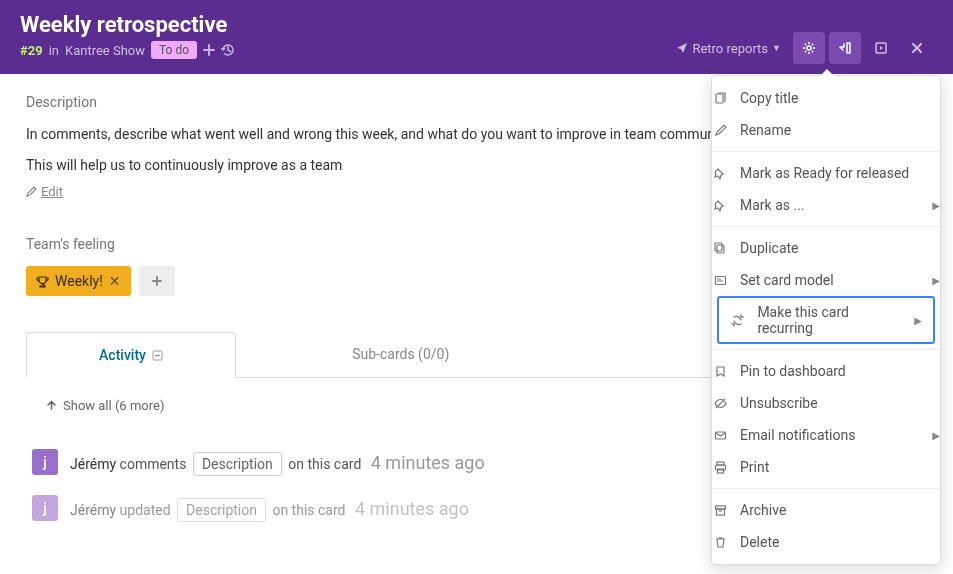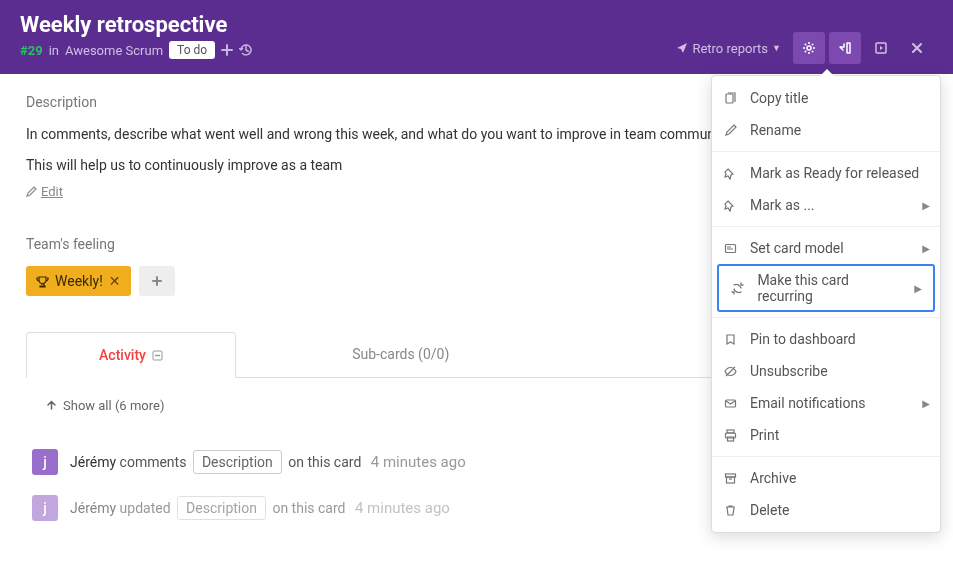--- a/index.html
+++ b/index.html
@@ -1,70 +1,70 @@
 <!DOCTYPE html>
 <html><head>
   <meta charset="utf-8">
   <style>
     * { margin: 0; padding: 0; box-sizing: border-box; font-family: -apple-system, BlinkMacSystemFont, "Segoe UI", Roboto, sans-serif; }
     body { background: #fff; color: #333; font-size: 14px; width: 953px; height: 574px; overflow: hidden; }
     .header { background: #5c2d91; color: #fff; padding: 12px 20px 10px; display: flex; justify-content: space-between; align-items: flex-start; }
     .header-left { }
     .title { font-size: 22px; font-weight: 700; margin-bottom: 4px; }
     .meta-row { display: flex; align-items: center; gap: 6px; color: #d0bfe3; font-size: 13px; }
-    .card-number { font-weight: 700; color: #22c55e; }
+    .card-number { font-weight: 700; color: #bef264; }
     .project-name { color: #d0bfe3; }
-    .status-badge { background: #ffffff; color: #555; padding: 2px 8px; border-radius: 3px; font-size: 12px; }
+    .status-badge { background: #f0abfc; color: #555; padding: 2px 8px; border-radius: 3px; font-size: 12px; }
     .meta-icon { color: #c9b3e0; cursor: pointer; display: inline-flex; }
     .header-right { display: flex; align-items: center; gap: 4px; margin-top: 20px; }
     .retro-btn { color: #d0bfe3; font-size: 13px; display: inline-flex; align-items: center; gap: 4px; padding: 4px 8px; cursor: pointer; }
     .icon-btn { width: 32px; height: 32px; display: inline-flex; align-items: center; justify-content: center; color: #d0bfe3; cursor: pointer; border-radius: 3px; }
     .icon-btn.active { background: #7b49b0; color: #fff; }
     .icon-btn.solid { background: #7b49b0; color: #fff; }
     .body { padding: 20px 26px; position: relative; }
     .section-label { color: #777; font-size: 14px; margin-bottom: 14px; }
     .desc-text { color: #333; line-height: 1.5; margin-bottom: 8px; }
     .edit-link { color: #888; font-size: 13px; display: inline-flex; align-items: center; gap: 4px; cursor: pointer; }
     .edit-link span { text-decoration: underline; }
     .feeling-section { margin-top: 36px; }
     .tags-row { display: flex; gap: 8px; margin-top: 14px; }
     .tag-awesome { background: #f0ad1e; color: #3a2a00; padding: 7px 10px; border-radius: 3px; font-size: 14px; display: inline-flex; align-items: center; gap: 6px; }
     .tag-remove { opacity: 0.8; cursor: pointer; }
     .add-tag { background: #eee; color: #888; padding: 7px 12px; border-radius: 3px; cursor: pointer; display: inline-flex; align-items: center; font-size: 14px; }
     .tabs { display: flex; border-bottom: 1px solid #ddd; margin-top: 36px; position: relative; }
     .tab { padding: 14px 20px; color: #888; cursor: pointer; font-size: 14px; flex: 1; text-align: center; }
-    .tab.active { color: #ef4444; font-weight: 500; border: 1px solid #ddd; border-bottom: 1px solid #fff; border-radius: 4px 4px 0 0; margin-bottom: -1px; background: #fff; max-width: 210px; display: inline-flex; align-items: center; justify-content: center; gap: 6px; }
+    .tab.active { color: #0369a1; font-weight: 500; border: 1px solid #ddd; border-bottom: 1px solid #fff; border-radius: 4px 4px 0 0; margin-bottom: -1px; background: #fff; max-width: 210px; display: inline-flex; align-items: center; justify-content: center; gap: 6px; }
     .tab-add { color: #aaa; padding: 14px 10px; cursor: pointer; }
     .activity { padding: 20px 0; }
     .show-all { margin-left: 20px; color: #666; font-size: 13px; display: inline-flex; align-items: center; gap: 6px; cursor: pointer; margin-bottom: 36px; }
     .activity-item { display: flex; align-items: center; gap: 12px; margin-left: 6px; margin-bottom: 20px; }
     .avatar { width: 26px; height: 26px; background: #9a6ecb; color: #fff; border-radius: 3px; display: inline-flex; align-items: center; justify-content: center; font-size: 14px; font-weight: 500; }
     .activity-text { color: #555; }
     .activity-text .user { color: #333; }
     .activity-text .field-chip { border: 1px solid #ccc; padding: 3px 8px; border-radius: 3px; color: #666; margin: 0 3px; }
-    .activity-time { color: #999; font-size: 15px; margin-left: 6px; }
+    .activity-time { color: #999; font-size: 18px; margin-left: 6px; }
     .dropdown { position: absolute; top: 75px; right: 12px; width: 230px; background: #fff; border: 1px solid #ddd; border-radius: 4px; box-shadow: 0 4px 16px rgba(0,0,0,0.15); z-index: 100; padding: 6px 0; }
     .dropdown::before { content: ""; position: absolute; top: -7px; right: 106px; width: 0; height: 0; border-left: 7px solid transparent; border-right: 7px solid transparent; border-bottom: 7px solid #fff; }
-    .dd-item { padding: 8px 10px; color: #555; cursor: pointer; display: flex; align-items: center; gap: 12px; font-size: 14px; position: relative; }
+    .dd-item { padding: 8px 0; color: #555; cursor: pointer; display: flex; align-items: center; gap: 12px; font-size: 14px; position: relative; }
     .dd-item.highlighted { border: 2px solid #3b82f6; border-radius: 3px; margin: 0 5px; padding: 6px 11px; }
     .dd-sep { height: 1px; background: #eee; margin: 5px 0; }
     .dd-chevron { margin-left: auto; color: #888; font-size: 10px; }
     .dd-icon { width: 16px; display: inline-flex; justify-content: center; color: #777; }
     svg { display: block; }
   </style>
 </head>
 <body>
 
 <div class="header">
   <div class="header-left">
     <div class="title">Weekly retrospective</div>
     <div class="meta-row">
       <span class="card-number">#29</span>
       <span>in</span>
-      <span class="project-name">Awesome Scrum</span>
+      <span class="project-name">Kantree Show</span>
       <span class="status-badge">To do</span>
       <span class="meta-icon">
         <svg width="12" height="12" viewBox="0 0 12 12">
             <path d="M6 1v10M1 6h10" stroke="currentColor" stroke-width="2" stroke-linecap="round"></path>
           </svg>
       </span>
       <span class="meta-icon">
         <svg width="14" height="14" viewBox="0 0 14 14">
             <path d="M7 3v4l2.5 1.5" stroke="currentColor" stroke-width="1.5" fill="none" stroke-linecap="round"></path>
             <path d="M2 7a5 5 0 1 1 1.5 3.5M2 7l-1.5-1.5M2 7l1.5-1.5" stroke="currentColor" stroke-width="1.5" fill="none" stroke-linecap="round"></path>
@@ -214,20 +214,29 @@
           <path d="M4 2l5 5-2 1-1 4-2-3-3 1 1-3-1-2z" fill="none" stroke="currentColor" stroke-width="1.2"></path>
         </svg>
       </span>
     <span>Mark as ...</span>
     <span class="dd-chevron">▶</span>
   </div>
   <div class="dd-sep"></div>
   <div class="dd-item">
     <span class="dd-icon">
         <svg width="13" height="13" viewBox="0 0 13 13">
+          <rect x="3" y="3" width="7" height="8" rx="1" fill="none" stroke="currentColor" stroke-width="1.2"></rect>
+          <rect x="1" y="1" width="7" height="8" rx="1" fill="none" stroke="currentColor" stroke-width="1.2"></rect>
+        </svg>
+      </span>
+    <span>Duplicate</span>
+  </div>
+  <div class="dd-item">
+    <span class="dd-icon">
+        <svg width="13" height="13" viewBox="0 0 13 13">
           <rect x="1.5" y="2.5" width="10" height="8" rx="1" fill="none" stroke="currentColor" stroke-width="1.2"></rect>
           <path d="M3 5h4M3 7h6" stroke="currentColor" stroke-width="1"></path>
         </svg>
       </span>
     <span>Set card model</span>
     <span class="dd-chevron">▶</span>
   </div>
   <div class="dd-item highlighted">
     <span class="dd-icon">
         <svg width="13" height="13" viewBox="0 0 13 13">

